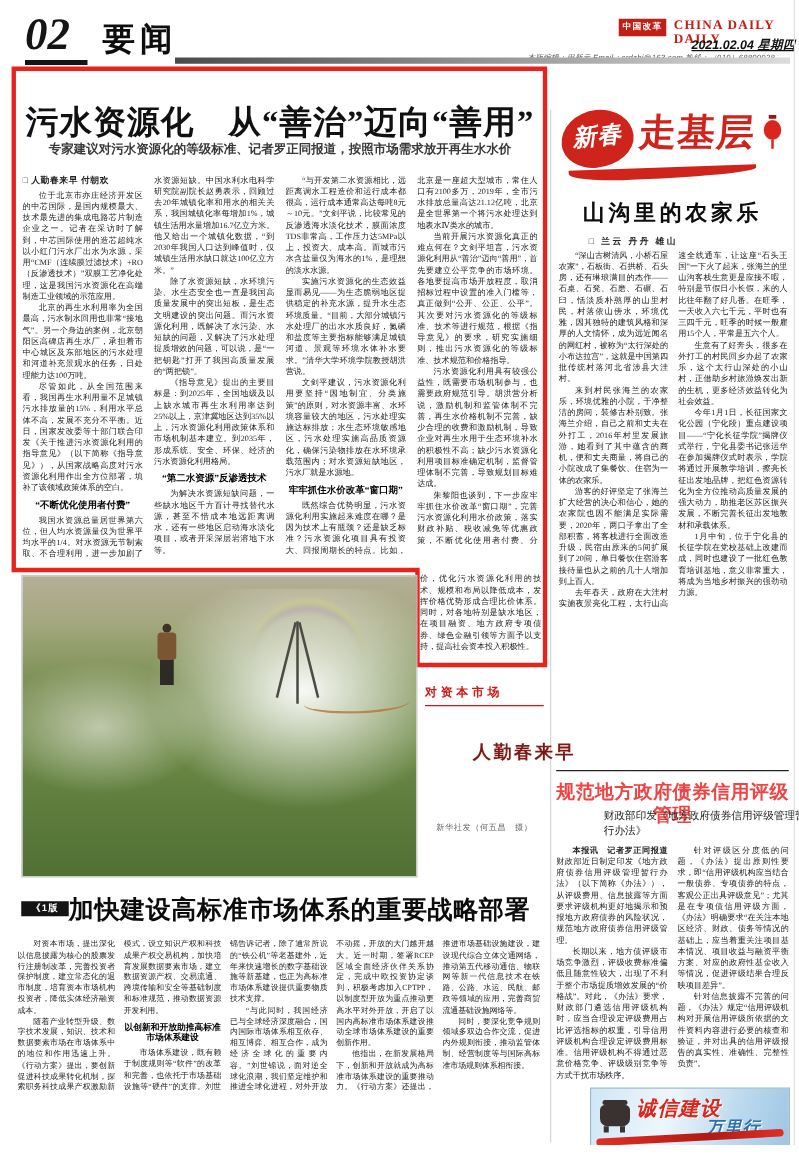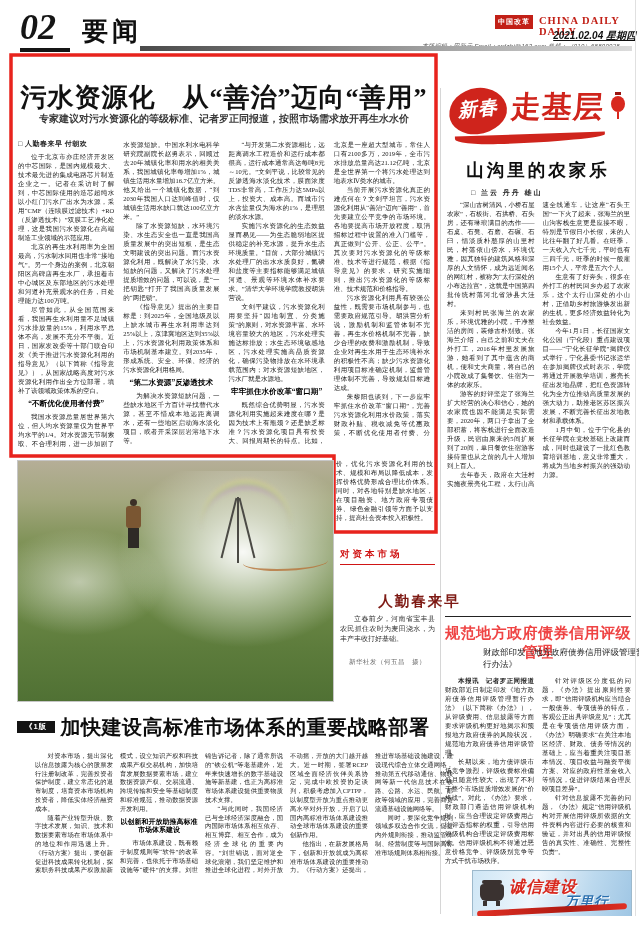--- a/index.html
+++ b/index.html
@@ -72,23 +72,23 @@
   
   .pn-label{left:340px;top:548px;width:95px;color:#d01515;font:700 9.5px "Liberation Sans",sans-serif;
             letter-spacing:3px;border-bottom:1.5px solid #d01515;padding-bottom:3px;}
   .pn-title{left:340px;top:592px;width:95px;text-align:center;font:700 14.5px "Liberation Serif",serif;
             color:#7e1a14;letter-spacing:2px;margin-left:32px;}
   .pn-cap{left:340px;top:614px;width:95px;font-size:7px;line-height:10px;text-align:justify;text-indent:2em;color:#333;}
   .pn-credit{left:340px;top:658px;width:95px;text-align:center;font-size:6.5px;color:#666;letter-spacing:.5px;}
   
   .mk-tag{left:17px;top:721px;width:38px;height:12px;background:#141414;color:#fff;
           font:700 7.5px/12px "Liberation Sans",sans-serif;text-align:center;letter-spacing:1px;}
-  .mk-headline{left:55px;top:714px;width:380px;text-align:center;font:700 20px "Liberation Serif",serif;
+  .mk-headline{left:55px;top:714px;width:380px;text-align:left;font:700 20px "Liberation Serif",serif;
                color:#0c0c0c;letter-spacing:.5px;}
-  .mk-cols{left:35px;top:752px;width:418px;height:163px;column-count:5;column-gap:7px;font-size:6.3px;line-height:8.8px;}
+  .mk-cols{left:14px;top:752px;width:418px;height:163px;column-count:5;column-gap:7px;font-size:6.3px;line-height:8.8px;}
   .mk-sub{font-size:7px;}
   
   .bd-headline{left:445px;top:624px;width:186px;text-align:center;font:700 15px "Liberation Serif",serif;
                color:#ef4444;letter-spacing:.5px;}
   .bd-subtitle{left:455px;top:646px;width:166px;text-align:left;font:400 8.5px/12px "Liberation Serif",serif;color:#222;margin-left:28px;}
   .bd-cols{left:445px;top:676px;width:186px;height:192px;column-count:2;column-gap:8px;}
   
   .itg{left:472px;top:870px;width:158px;height:46px;border:1px solid #9db9cc;overflow:hidden;
        background:linear-gradient(105deg,#cfe6f5 0%,#eef6fc 38%,#bcd9ee 72%,#9fc6e4 100%);}
   .ding{position:absolute;left:7px;top:13px;width:24px;height:17px;background:#3a3230;border-radius:4px 4px 6px 6px;}
@@ -178,21 +178,20 @@
     <div class="farmer-body"></div>
     <div class="farmer-legs"></div>
     <div class="tri1"></div>
     <div class="tri2"></div>
     <div class="tri3"></div>
     <div class="hose"></div>
   </div>
 
   <div class="abs pn-label">对资本市场</div>
   <div class="abs pn-title">人勤春来早</div>
-  <div class="abs pn-cap">立春前夕，河南省宝丰县农民抓住农时为麦田浇水，为丰产丰收打好基础。</div>
   <div class="abs pn-credit">新华社发（何五昌　摄）</div>
 
   <div class="abs mk-tag">《1版</div>
   <div class="abs mk-headline">加快建设高标准市场体系的重要战略部署</div>
   <div class="abs cols mk-cols">
     <p class="bp">对资本市场，提出深化以信息披露为核心的股票发行注册制改革，完善投资者保护制度，建立常态化的退市制度，培育资本市场机构投资者，降低实体经济融资成本。</p>
     <p class="bp">随着产业转型升级、数字技术发展，知识、技术和数据要素市场在市场体系中的地位和作用迅速上升。《行动方案》提出，要创新促进科技成果转化机制，探索职务科技成果产权激励新模式，设立知识产权和科技成果产权交易机构，加快培育发展数据要素市场，建立数据资源产权、交易流通、跨境传输和安全等基础制度和标准规范，推动数据资源开发利用。</p>
     <p class="subhead mk-sub">以创新和开放助推高标准市场体系建设</p>
     <p class="bp">市场体系建设，既有赖于制度规则等“软件”的改革和完善，也依托于市场基础设施等“硬件”的支撑。刘世锦告诉记者，除了通常所说的“铁公机”等老基建外，近年来快速增长的数字基础设施等新基建，也正为高标准市场体系建设提供重要物质技术支撑。</p>
     <p class="bp">“与此同时，我国经济已与全球经济深度融合，国内国际市场体系相互依存、相互博弈、相互合作，成为经济全球化的重要内容。”刘世锦说，面对逆全球化浪潮，我们坚定维护和推进全球化进程，对外开放不动摇，开放的大门越开越大。近一时期，签署RCEP区域全面经济伙伴关系协定，完成中欧投资协定谈判，积极考虑加入CPTPP，以制度型开放为重点推动更高水平对外开放，开启了以国内高标准市场体系建设推动全球市场体系建设的重要创新作用。</p>

